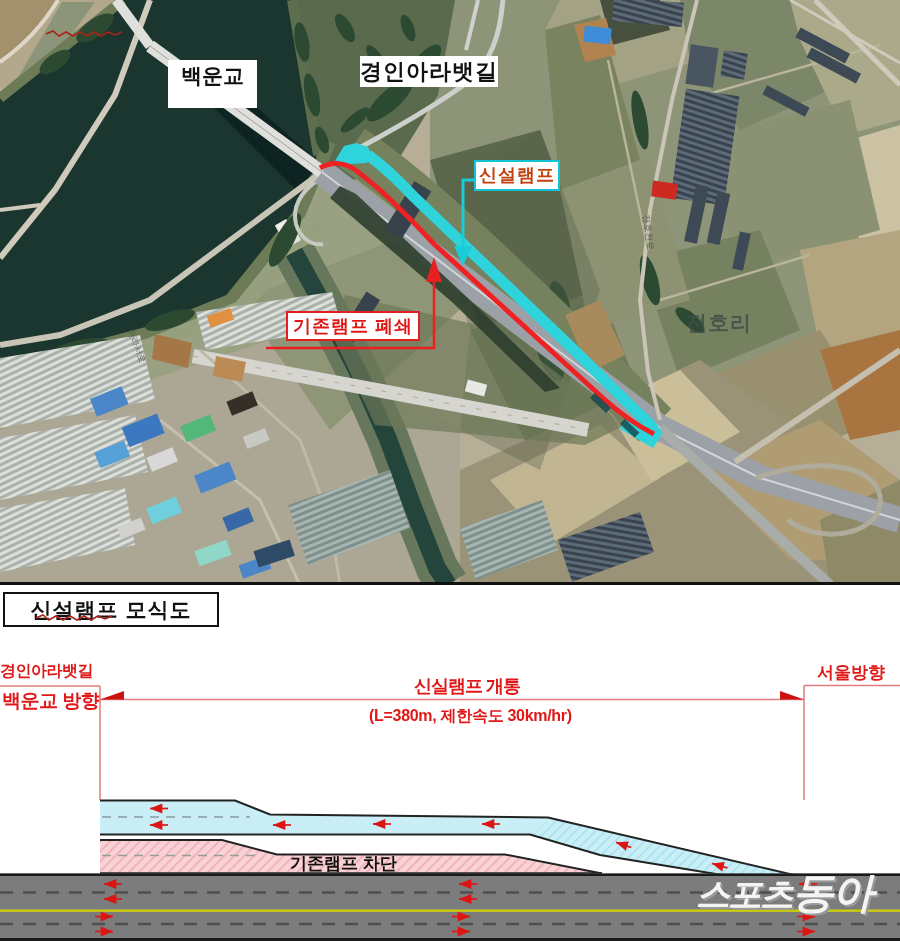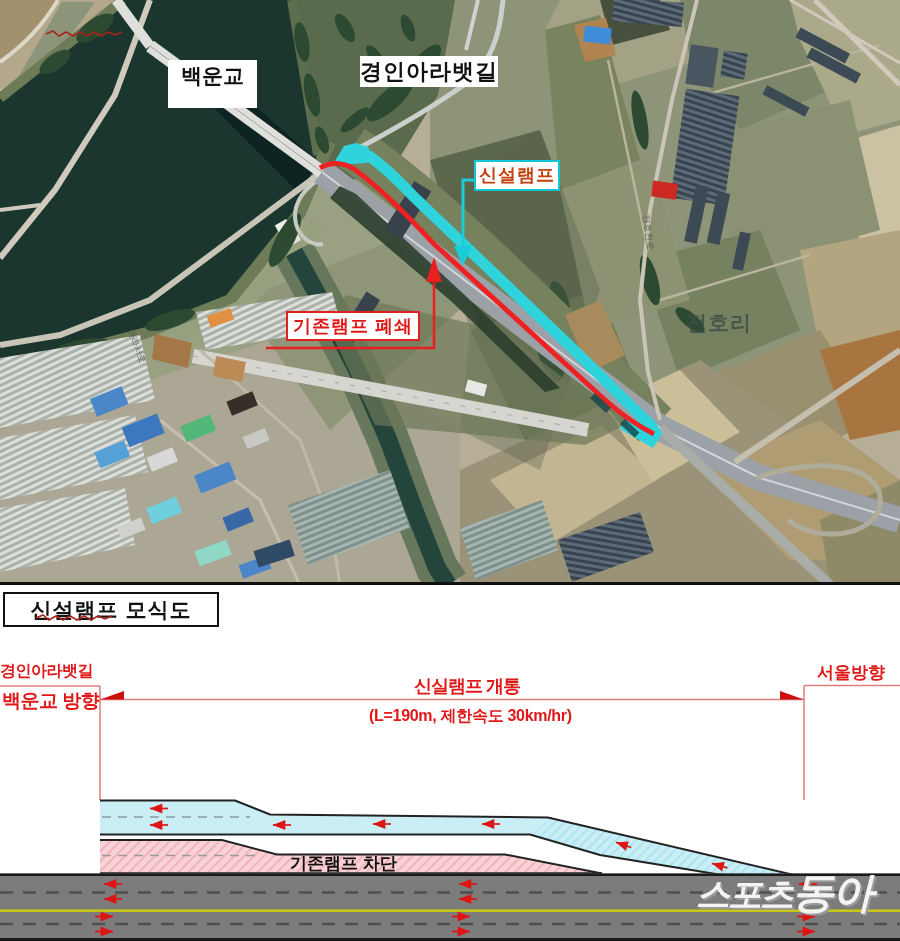--- a/index.html
+++ b/index.html
@@ -229,21 +229,21 @@
 
 <div class="box" style="left:3px;top:592px;width:212px;height:31px;border:2px solid #111;
      font-size:21px;line-height:31px;color:#111;text-align:center;letter-spacing:1px;">신설램프 모식도</div>
 <svg width="92" height="8" style="position:absolute;left:34px;top:614px">
   <path d="M2,4 l7,-3 l6,5 l7,-4 l7,4 l7,-4 l7,4 l7,-4 l7,4 l7,-4 l7,3 l7,-3" stroke="#a82418" stroke-width="1.6" fill="none"></path>
 </svg>
 
 <div class="rtx" style="left:0px;top:661px;font-size:16px;letter-spacing:-0.5px;">경인아라뱃길</div>
 <div class="rtx" style="left:2px;top:688px;font-size:19px;letter-spacing:-0.5px;">백운교 방향</div>
 <div class="rtx" style="left:414px;top:674px;font-size:18px;letter-spacing:-1px;text-align:right;">신실램프 개통</div>
-<div class="rtx" style="left:369px;top:706px;font-size:16px;letter-spacing:-0.3px;">(L=190m, 제한속도 30km/hr)</div>
+<div class="rtx" style="left:369px;top:706px;font-size:16px;letter-spacing:-0.3px;">(L=380m, 제한속도 30km/hr)</div>
 <div class="rtx" style="left:808px;top:661px;font-size:17px;margin-left:9px;">서울방향</div>
 
 <svg width="900" height="356" viewBox="0 585 900 356" style="position:absolute;left:0;top:585px">
   <defs>
     <pattern id="hpink" width="7" height="7" patternUnits="userSpaceOnUse" patternTransform="rotate(45)">
       <rect width="7" height="7" fill="#f8d2d5"></rect>
           <rect width="1.6" height="7" fill="#efacb4"></rect>
     </pattern>
     <pattern id="hcyan" width="7" height="7" patternUnits="userSpaceOnUse" patternTransform="rotate(45)">
       <rect width="7" height="7" fill="#c9eef6"></rect>

